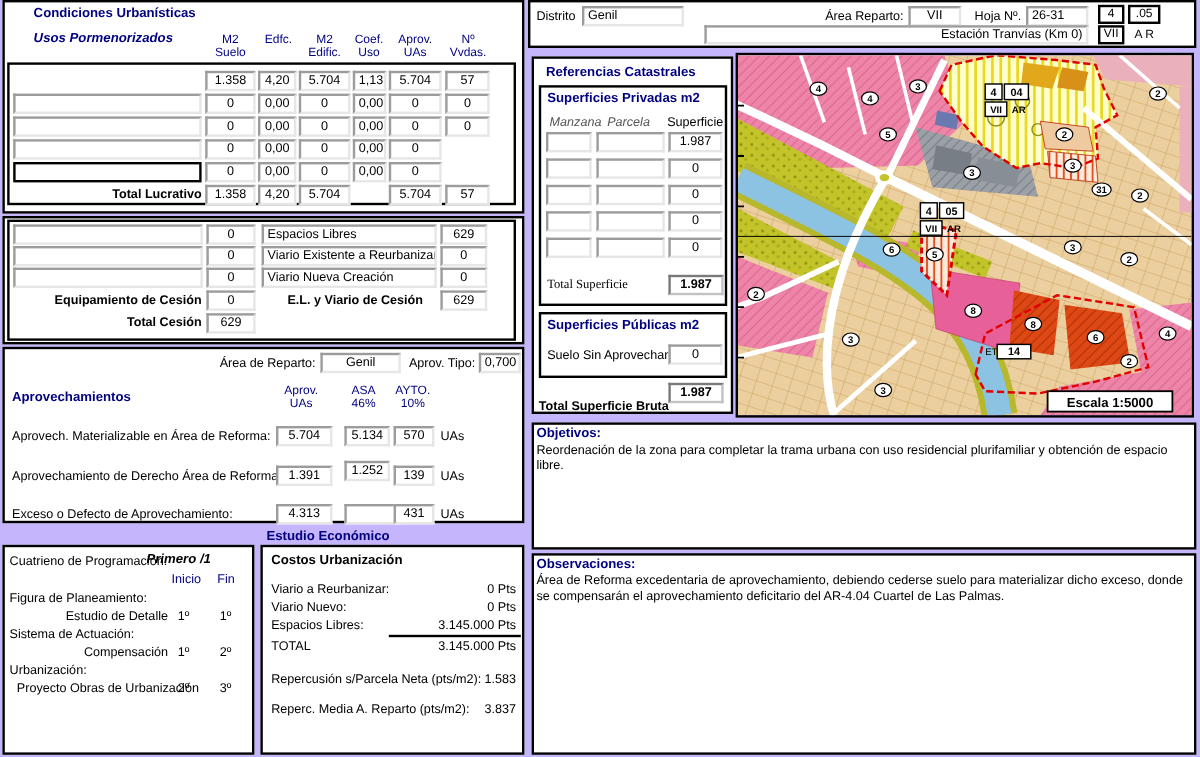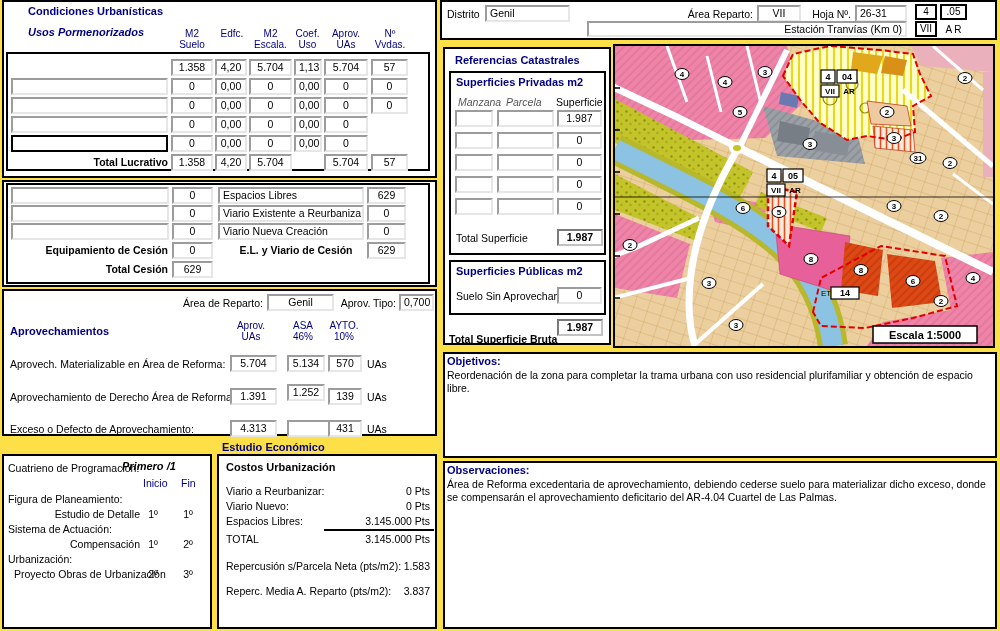--- a/index.html
+++ b/index.html
@@ -1,16 +1,16 @@
 <!DOCTYPE html>
 <html><head>
 <meta charset="utf-8">
 <style>
   html,body{margin:0;padding:0;background:#fff;}
-  #page{position:relative;width:1000px;height:631px;background:#fde047;
+  #page{position:relative;width:1000px;height:631px;background:#c4b5fd;
         font-family:"Liberation Sans",sans-serif;overflow:hidden;}
   .sec{position:absolute;border:2px solid #000;box-sizing:border-box;background:#fff;}
   .inner{position:absolute;border:2px solid #000;box-sizing:border-box;}
   .lbl{position:absolute;font-size:10.5px;color:#000;white-space:nowrap;}
   .nav{color:#000080;font-weight:bold;}
   .it{font-style:italic;}
   .b{font-weight:bold;}
   .r{text-align:right;}
   .c{text-align:center;}
   .lbl.w{white-space:normal;}
@@ -40,21 +40,21 @@
   <div class="colhead" style="left:172px;top:28px;width:40px;">
       <span>M2</span>
       <span>Suelo</span>
     </div>
   <div class="colhead" style="left:216px;top:28px;width:32px;">
       <span>Edfc.</span>
       <span></span>
     </div>
   <div class="colhead" style="left:249px;top:28px;width:43px;">
       <span>M2</span>
-      <span>Escala.</span>
+      <span>Edific.</span>
     </div>
   <div class="colhead" style="left:293px;top:28px;width:29px;">
       <span>Coef.</span>
       <span>Uso</span>
     </div>
   <div class="colhead" style="left:324px;top:28px;width:44px;">
       <span>Aprov.</span>
       <span>UAs</span>
     </div>
   <div class="colhead" style="left:370px;top:28px;width:40px;">
@@ -241,21 +241,21 @@
   <div class="fld" style="left:455px;top:154px;width:38px;"></div>
   <div class="fld" style="left:497px;top:154px;width:57px;"></div>
   <div class="fld num" style="left:557px;top:154px;width:45px;">0</div>
   <div class="fld" style="left:455px;top:176px;width:38px;"></div>
   <div class="fld" style="left:497px;top:176px;width:57px;"></div>
   <div class="fld num" style="left:557px;top:176px;width:45px;">0</div>
   <div class="fld" style="left:455px;top:198px;width:38px;"></div>
   <div class="fld" style="left:497px;top:198px;width:57px;"></div>
   <div class="fld num" style="left:557px;top:198px;width:45px;">0</div>
 
-  <div class="lbl" style="left:456px;top:232px;">Total Superficie</div>
+  <div class="lbl" style="left:456px;top:232px;font-family:Liberation Serif, serif;">Total Superficie</div>
   <div class="fld num tot" style="left:557px;top:229px;width:46px;">1.987</div>
 
   <div class="inner" style="left:449px;top:260px;width:157px;height:55px;"></div>
   <div class="lbl nav" style="left:456px;top:265px;font-size:11px;">Superficies Públicas m2</div>
   <div class="lbl" style="left:456px;top:290px;">Suelo Sin Aprovecham.</div>
   <div class="fld num" style="left:557px;top:287px;width:45px;">0</div>
 
   <div class="lbl b" style="left:449px;top:322px;margin-top:11px;">Total Superficie Bruta</div>
   <div class="fld num tot" style="left:557px;top:319px;width:46px;">1.987</div>
 

